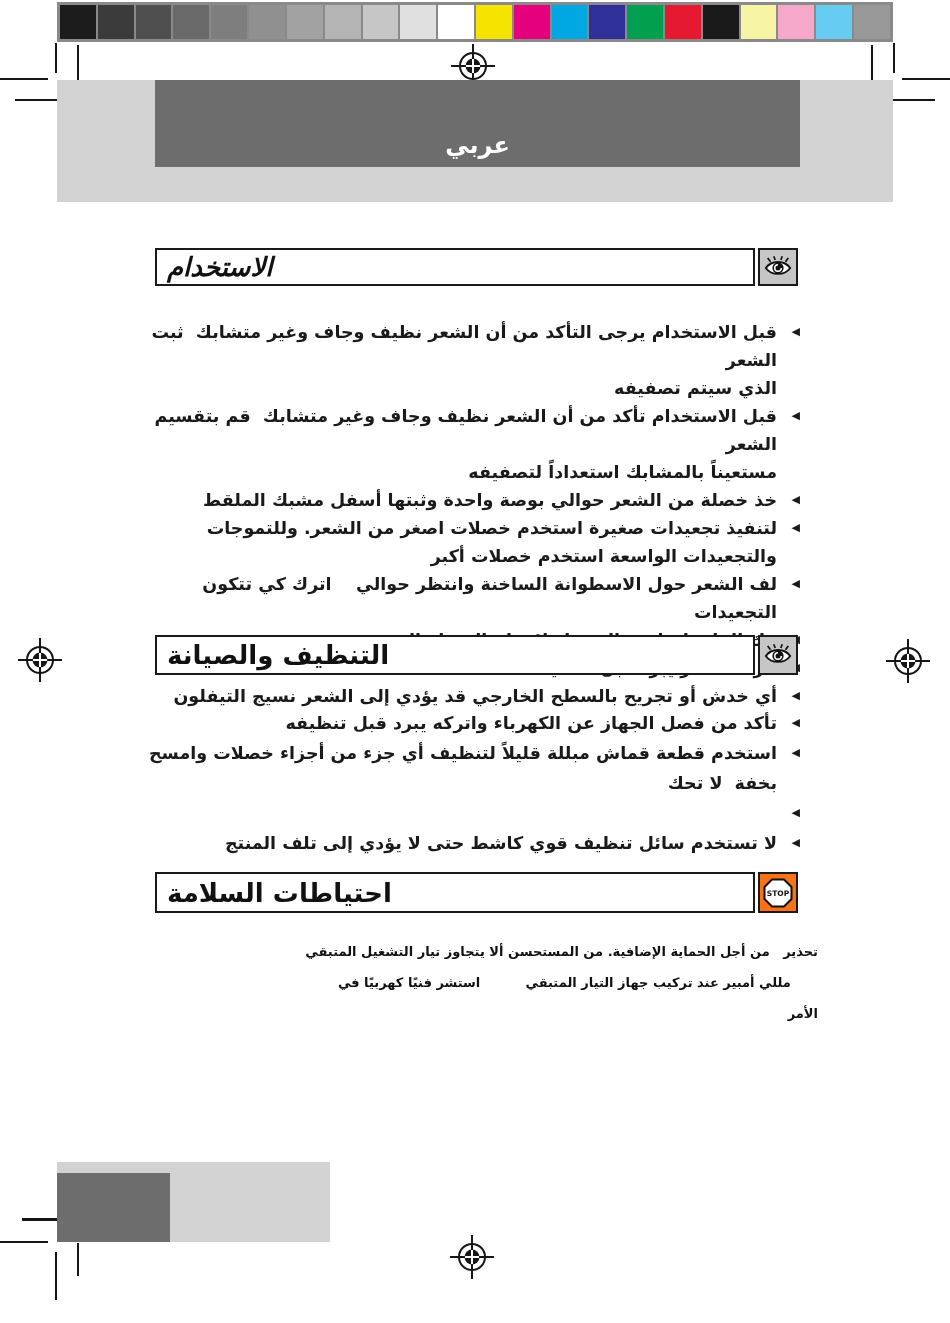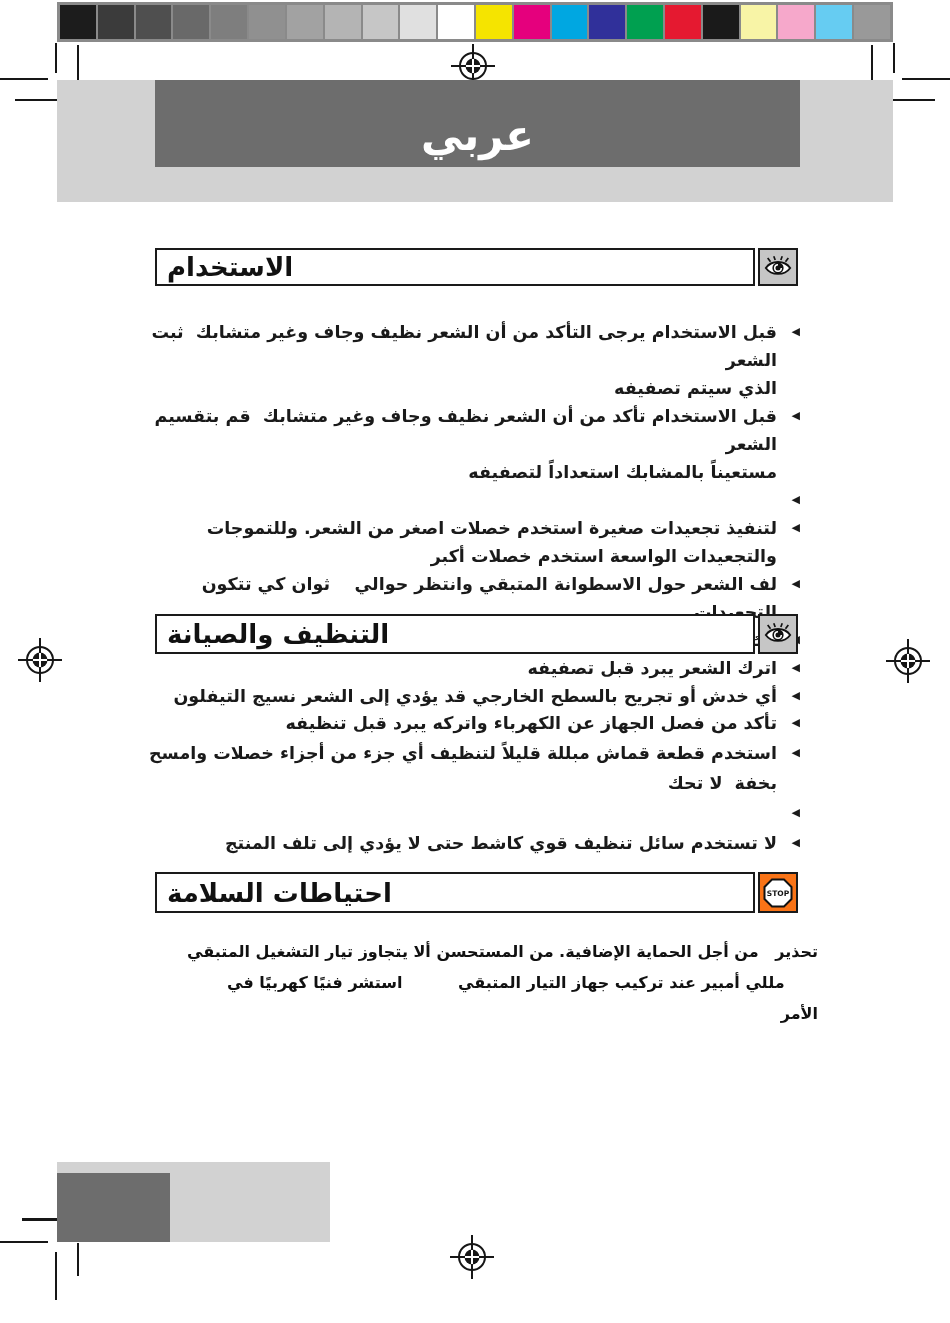--- a/index.html
+++ b/index.html
@@ -16,46 +16,46 @@
   .crop { position:absolute; background:#161616; }
   .crop.white { background:#ffffff; }
 
   
   .regmark { position:absolute; width:44px; height:44px; }
 
   
   .band-light { position:absolute; left:57px; top:80px; width:836px; height:122px; background:#d2d2d2; }
   .band-dark  { position:absolute; left:155px; top:80px; width:645px; height:87px; background:#6d6d6d;
                 display:flex; align-items:flex-end; justify-content:center; }
-  .band-dark span { color:#ffffff; font-weight:bold; font-size:42px; line-height:1; padding-bottom:10px; }
+  .band-dark span { color:#ffffff; font-weight:bold; font-size:24px; line-height:1; padding-bottom:10px; }
 
   
   .sec-header { position:absolute; left:155px; width:643px; display:flex; gap:3px; }
   .sec-title  { flex:1; border:2px solid #1a1a1a; background:#fff; box-sizing:border-box;
                 display:flex; align-items:center; justify-content:flex-end;
                 padding:0 10px; font-weight:bold; font-size:26px; direction:rtl; color:#111; }
   .sec-icon   { width:40px; border:2px solid #1a1a1a; box-sizing:border-box;
                 display:flex; align-items:center; justify-content:center; }
   .sec-icon.gray  { background:#c6c6c6; }
   .sec-icon.white { background:#f97316; }
-  #sec-h1 { top:248px; height:38px; }
-  #sec-h2 { top:614px; height:40px; }
+  #sec-h1 { top:248px; height:38px;font-style:italic; }
+  #sec-h2 { top:635px; height:40px; }
   #sec-h3 { top:872px; height:41px; }
 
   
   .bullets { position:absolute; direction:rtl; color:#1a1a1a; font-weight:bold; }
   #bullets-usage    { left:148px; width:652px; top:318px; font-size:17.5px; line-height:28px; }
   #bullets-cleaning { left:148px; width:652px; top:708px; font-size:17.5px; line-height:30px; }
   .bullet { display:flex; column-gap:9px; }
   .bullet .marker { flex:0 0 14px; font-size:11px; line-height:inherit; }
   .bullet .btext  { white-space:pre-wrap; text-align:start; }
 
   
   .warning { position:absolute; left:135px; width:683px; direction:rtl; color:#111;
-             font-weight:bold; font-size:16px; line-height:31px; white-space:pre-wrap; }
+             font-weight:bold; font-size:13px; line-height:31px; white-space:pre-wrap; }
   #warning-1 { top:936px; }
   #warning-2 { top:1030px; }
 
   
   .foot-light { position:absolute; left:57px; top:1162px; width:273px; height:80px; background:#d2d2d2; }
   .foot-dark  { position:absolute; left:57px; top:1173px; width:113px; height:69px; background:#6d6d6d; }
 </style>
 </head>
 <body>
 
@@ -166,29 +166,30 @@
         <div class="btext">قبل الاستخدام يرجى التأكد من أن الشعر نظيف وجاف وغير متشابك  ثبت الشعر
 الذي سيتم تصفيفه</div>
       </div>
     <div class="bullet">
         <span class="marker">◀</span>
         <div class="btext">قبل الاستخدام تأكد من أن الشعر نظيف وجاف وغير متشابك  قم بتقسيم الشعر
 مستعيناً بالمشابك استعداداً لتصفيفه</div>
       </div>
     <div class="bullet">
         <span class="marker">◀</span>
+        <div class="btext">خذ خصلة من الشعر حوالي بوصة واحدة وثبتها أسفل مشبك الملقط</div>
       </div>
     <div class="bullet">
         <span class="marker">◀</span>
         <div class="btext">لتنفيذ تجعيدات صغيرة استخدم خصلات اصغر من الشعر. وللتموجات
 والتجعيدات الواسعة استخدم خصلات أكبر</div>
       </div>
     <div class="bullet">
         <span class="marker">◀</span>
-        <div class="btext">لف الشعر حول الاسطوانة المتبقي وانتظر حوالي    ثوان كي تتكون التجعيدات</div>
+        <div class="btext">لف الشعر حول الاسطوانة الساخنة وانتظر حوالي    اترك كي تتكون التجعيدات</div>
       </div>
     <div class="bullet">
         <span class="marker">◀</span>
         <div class="btext">فك الملقط وافتح المشبك لإخراج الخصلة المجعدة</div>
       </div>
     <div class="bullet">
         <span class="marker">◀</span>
         <div class="btext">اترك الشعر يبرد قبل تصفيفه</div>
       </div>
     <div class="bullet">

